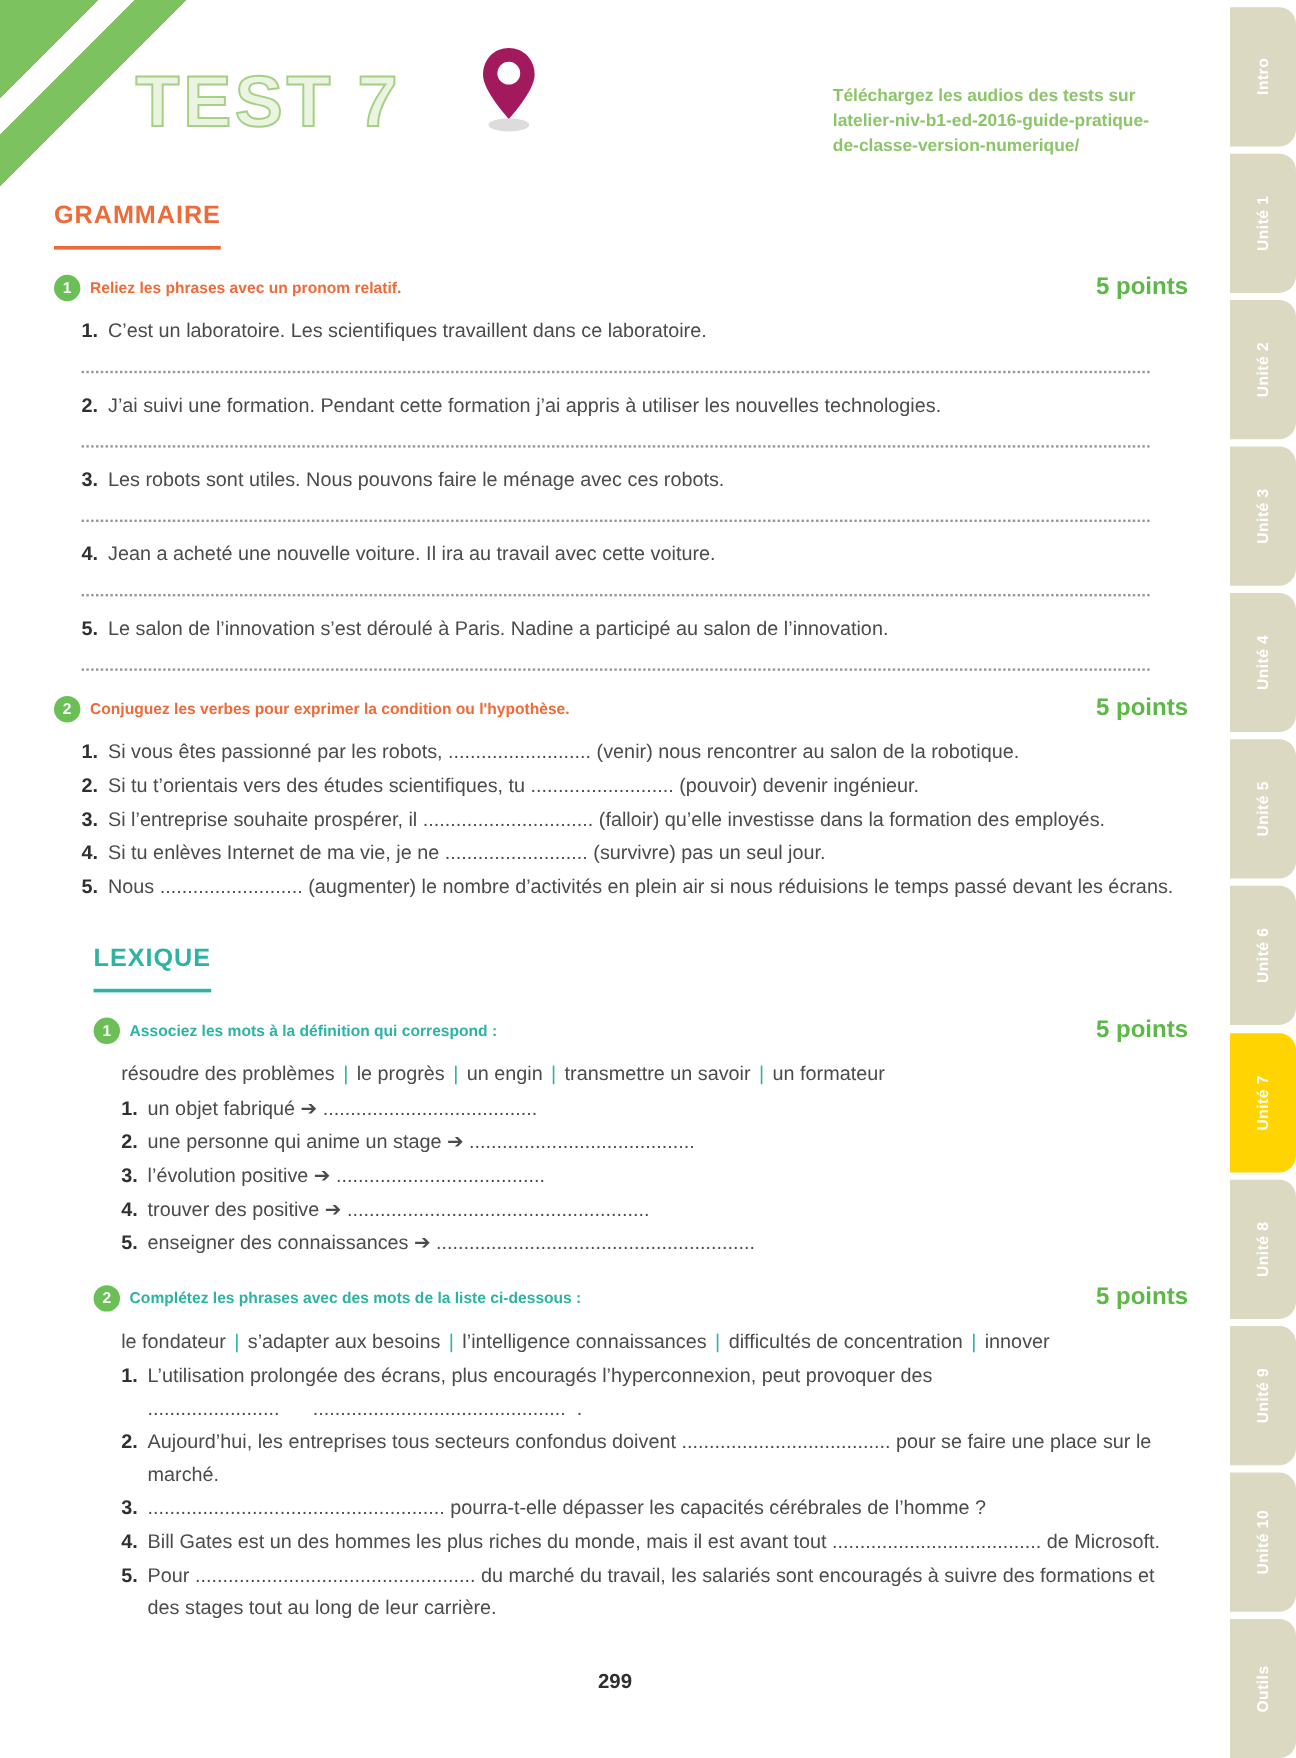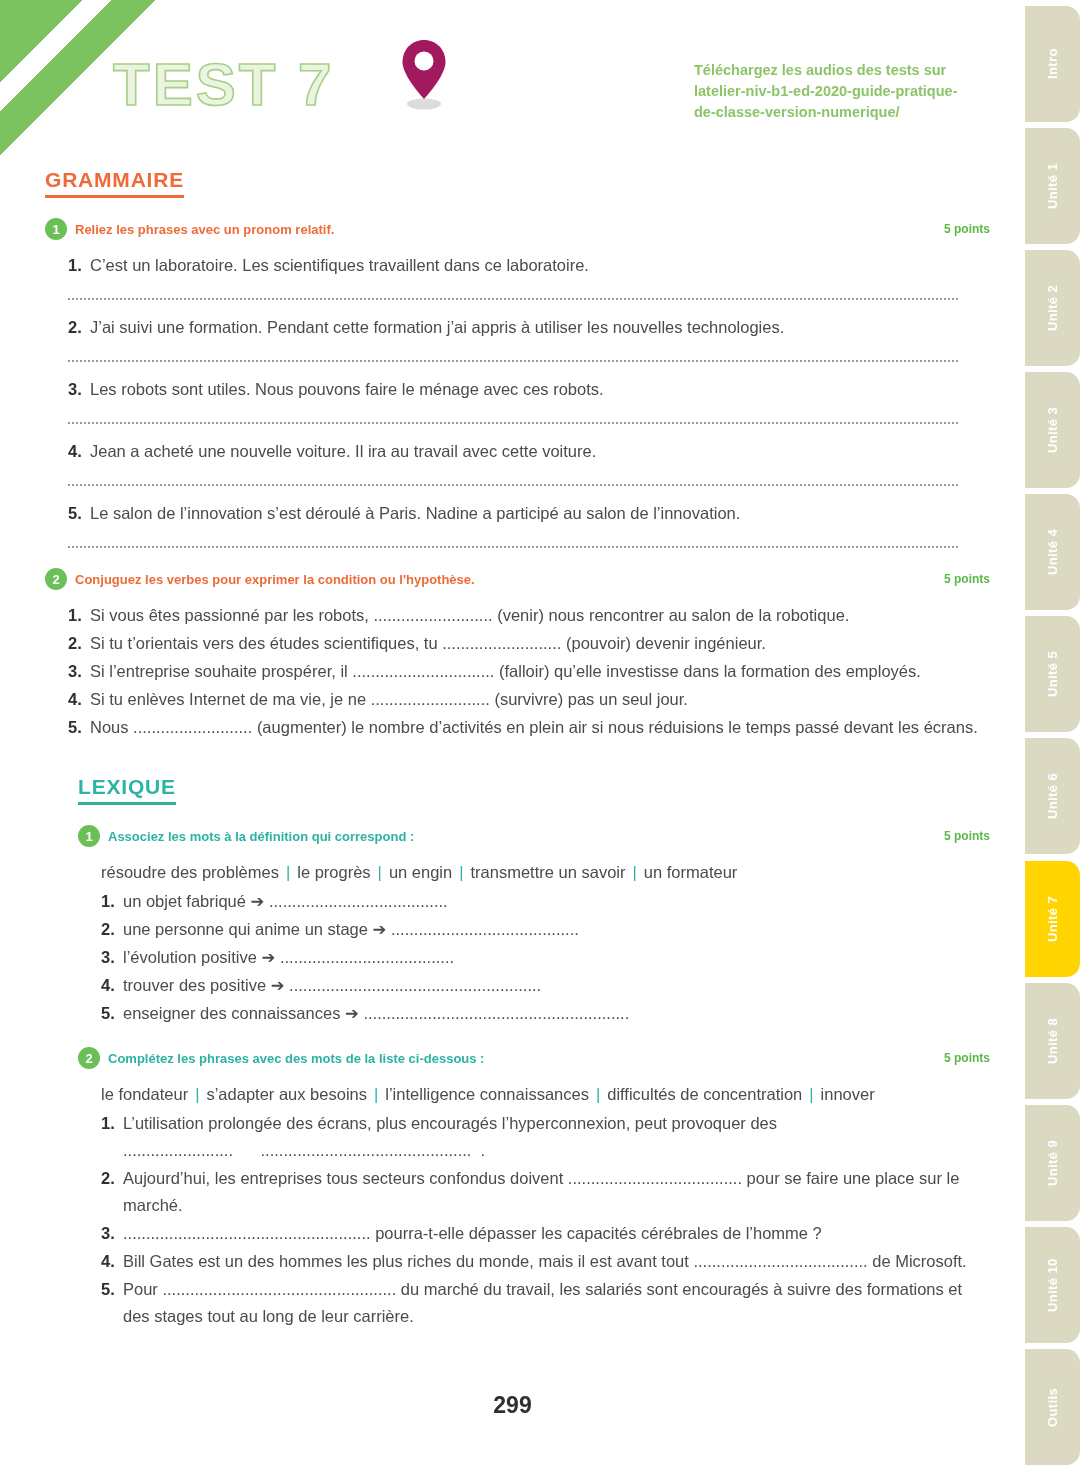--- a/index.html
+++ b/index.html
@@ -18,45 +18,45 @@
   
   .header { position:relative; height:160px; }
   .test-title {
     position:absolute; left:113px; top:50px;
     font-size:60px; font-weight:bold; letter-spacing:3px;
     color:#eaf4e0;
     -webkit-text-stroke: 1.6px #a5d086;
   }
   .pin-wrap { position:absolute; left:400px; top:38px; }
   .download-note {
-    position:absolute; left:694px; top:60px; width:310px;
+    position:absolute; left:694px; top:70px; width:310px;
     color:#8cc569; font-weight:bold; font-size:14.5px; line-height:1.45;
   }
 
   .content { margin:0 90px 0 45px; position:relative; }
 
   
   .section-heading {
     display:inline-block; font-size:21px; font-weight:bold; letter-spacing:0.8px;
-    padding-bottom:3px; border-bottom:3px solid;
+    padding-bottom:13px; border-bottom:3px solid;
   }
   .section-heading.grammaire { color:#ee6b39; border-color:#ee6b39; margin-top:8px; }
   .section-heading.lexique  { color:#2cb3a3; border-color:#2cb3a3; }
 
   
   .ex-header { display:flex; align-items:center; margin:20px 0 12px 0; }
   .ex-num {
     width:22px; height:22px; border-radius:50%; background:#6abf57; color:#fff;
     font-size:13px; font-weight:bold; display:flex; align-items:center; justify-content:center;
     flex:0 0 22px; margin-right:8px;
   }
   .ex-title { font-size:13px; font-weight:bold; }
   .ex-title.orange { color:#ee6b39; }
   .ex-title.teal   { color:#2cb3a3; }
-  .ex-points { margin-left:auto; color:#5cb947; font-weight:bold; font-size:12px; }
+  .ex-points { margin-left:auto; color:#5cb947; font-weight:bold; font-size:20px; }
 
   
   .ex-items { margin-left:23px; font-size:16.5px; line-height:27px; }
   .item { position:relative; padding-left:22px; margin-bottom:1px; }
   .item .num { position:absolute; left:0; font-weight:bold; color:#303030; }
   .item .line2 { white-space:pre; }
 
   .g1 .item { margin-bottom:9px; }
   .dotline { border-bottom:2px dotted #979797; height:12px; margin:0 32px 14px 0; }
 
@@ -74,42 +74,42 @@
     flex:1 1 0; background:#dcd9c2; border-radius:14px 0 0 14px;
     display:flex; align-items:center; justify-content:center;
     writing-mode:vertical-rl; transform:rotate(180deg);
     color:#ffffff; font-weight:bold; font-size:13px; letter-spacing:0.4px;
     border-bottom-left-radius:14px;
   }
   .tab.active { background:#ffd400; }
 
   .page-number {
     position:absolute; left:0; top:1392px; width:1025px; text-align:center;
-    font-size:23px; font-weight:bold; color:#2f2f2f;
+    font-size:17px; font-weight:bold; color:#2f2f2f;
   }
 </style>
 </head>
 <body>
 
 <div class="page">
 
   <div class="corner-stripes"></div>
 
   <div class="header">
     <div class="test-title">TEST 7</div>
     <div class="pin-wrap">
       <svg width="48" height="80" viewBox="0 0 48 80">
         <ellipse cx="24" cy="66" rx="17" ry="5.5" fill="#dcdcdc"></ellipse>
         <path d="M24 2 C11.8 2 2.5 11.4 2.5 24.2 C2.5 38 24 61 24 61 C24 61 45.5 38 45.5 24.2 C45.5 11.4 36.2 2 24 2 Z" fill="#a2195e"></path>
         <circle cx="24" cy="23" r="9.5" fill="#ffffff"></circle>
       </svg>
     </div>
     <div class="download-note">
       <div>Téléchargez les audios des tests sur</div>
-      <div>latelier-niv-b1-ed-2020-guide-pratique-</div>
+      <div>latelier-niv-b1-ed-2016-guide-pratique-</div>
       <div>de-classe-version-numerique/</div>
     </div>
   </div>
 
   <div class="content">
 
     <div class="section-heading grammaire">GRAMMAIRE</div>
 
     
     <div class="exercise g1">

